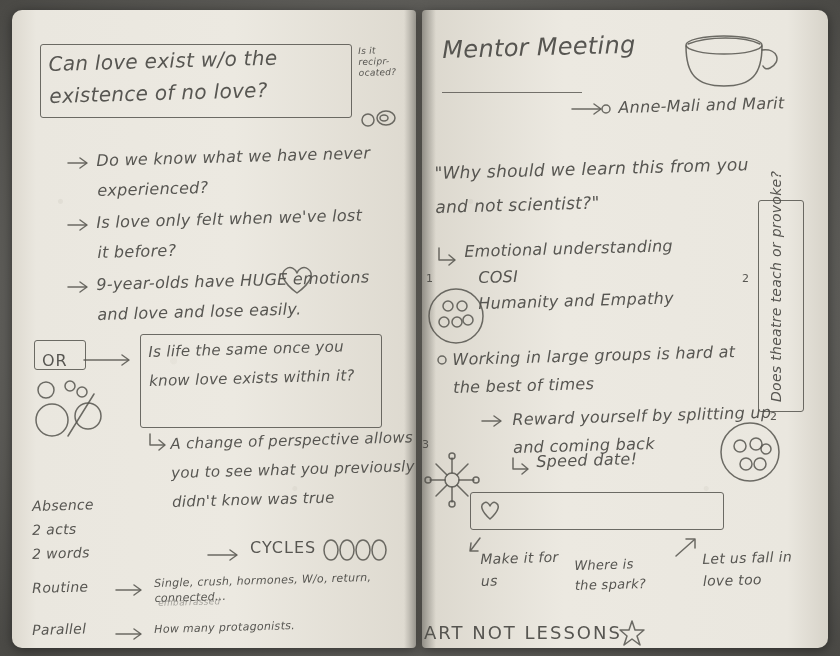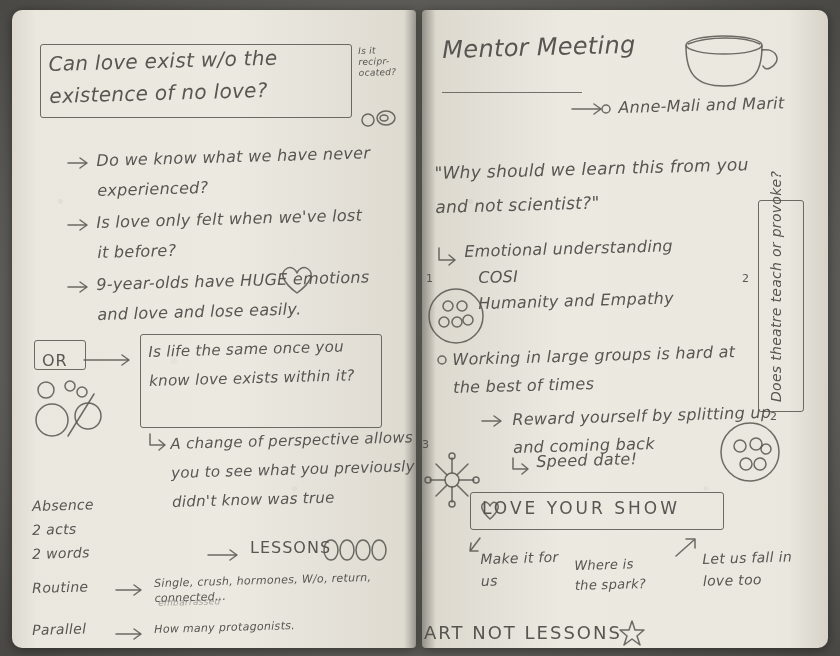--- a/index.html
+++ b/index.html
@@ -148,21 +148,21 @@
     <svg class="draw" style="left:136px;top:424px;width:22px;height:18px;">
       <path d="M2,0 L2,11 L16,11"></path>
         <polyline points="11,6 17,11 11,16"></polyline>
     </svg>
     <div class="hw med skew" style="left:158px;top:420px;width:246px;white-space:normal;line-height:29px;font-size:15px;">A change of perspective allows you to see what you previously didn't know was true</div>
 
     <svg class="draw" style="left:196px;top:538px;width:38px;height:14px;">
       <line x1="0" y1="7" x2="28" y2="7"></line>
         <polyline points="22,2 29,7 22,12"></polyline>
     </svg>
-    <div class="hw med" style="left:238px;top:528px;font-style:normal;letter-spacing:1px;">LESSONS</div>
+    <div class="hw med" style="left:238px;top:528px;font-style:normal;letter-spacing:1px;">CYCLES</div>
     <svg class="draw" style="left:310px;top:526px;width:70px;height:28px;">
       <ellipse cx="9" cy="14" rx="7" ry="10"></ellipse>
         <ellipse cx="25" cy="14" rx="7" ry="10"></ellipse>
       <ellipse cx="41" cy="14" rx="7" ry="10"></ellipse>
         <ellipse cx="57" cy="14" rx="7" ry="10"></ellipse>
     </svg>
 
     <div class="hw sm skew" style="left:20px;top:488px;">Absence</div>
     <div class="hw sm skew" style="left:20px;top:512px;">2 acts</div>
     <div class="hw sm skew" style="left:20px;top:536px;">2 words</div>
@@ -260,21 +260,20 @@
       <circle cx="28" cy="30" r="7"></circle>
       <path d="M28,23 L28,8 M28,37 L28,52 M21,30 L6,30 M35,30 L50,30"></path>
       <path d="M23,25 L12,14 M33,25 L44,14 M23,35 L12,46 M33,35 L44,46"></path>
       <circle cx="28" cy="6" r="3"></circle>
         <circle cx="28" cy="54" r="3"></circle>
       <circle cx="4" cy="30" r="3"></circle>
         <circle cx="52" cy="30" r="3"></circle>
     </svg>
 
     <div class="box" style="left:48px;top:482px;width:252px;height:36px;"></div>
-    <div class="hw med" style="left:60px;top:488px;font-style:normal;letter-spacing:3px;font-size:17px;">LOVE YOUR SHOW</div>
     <svg class="draw" style="left:56px;top:488px;width:24px;height:24px;">
       <path d="M12,21 C3,13 2,7 6,5 C9,3 11,6 12,8 C13,6 15,3 18,5 C22,7 21,13 12,21 Z"></path>
     </svg>
 
     <svg class="draw" style="left:46px;top:528px;width:22px;height:20px;">
       <path d="M12,0 L3,12"></path>
         <polyline points="3,5 2,13 10,13"></polyline>
     </svg>
     <div class="hw sm skew" style="left:58px;top:538px;width:84px;white-space:normal;line-height:22px;">Make it for us</div>
 

